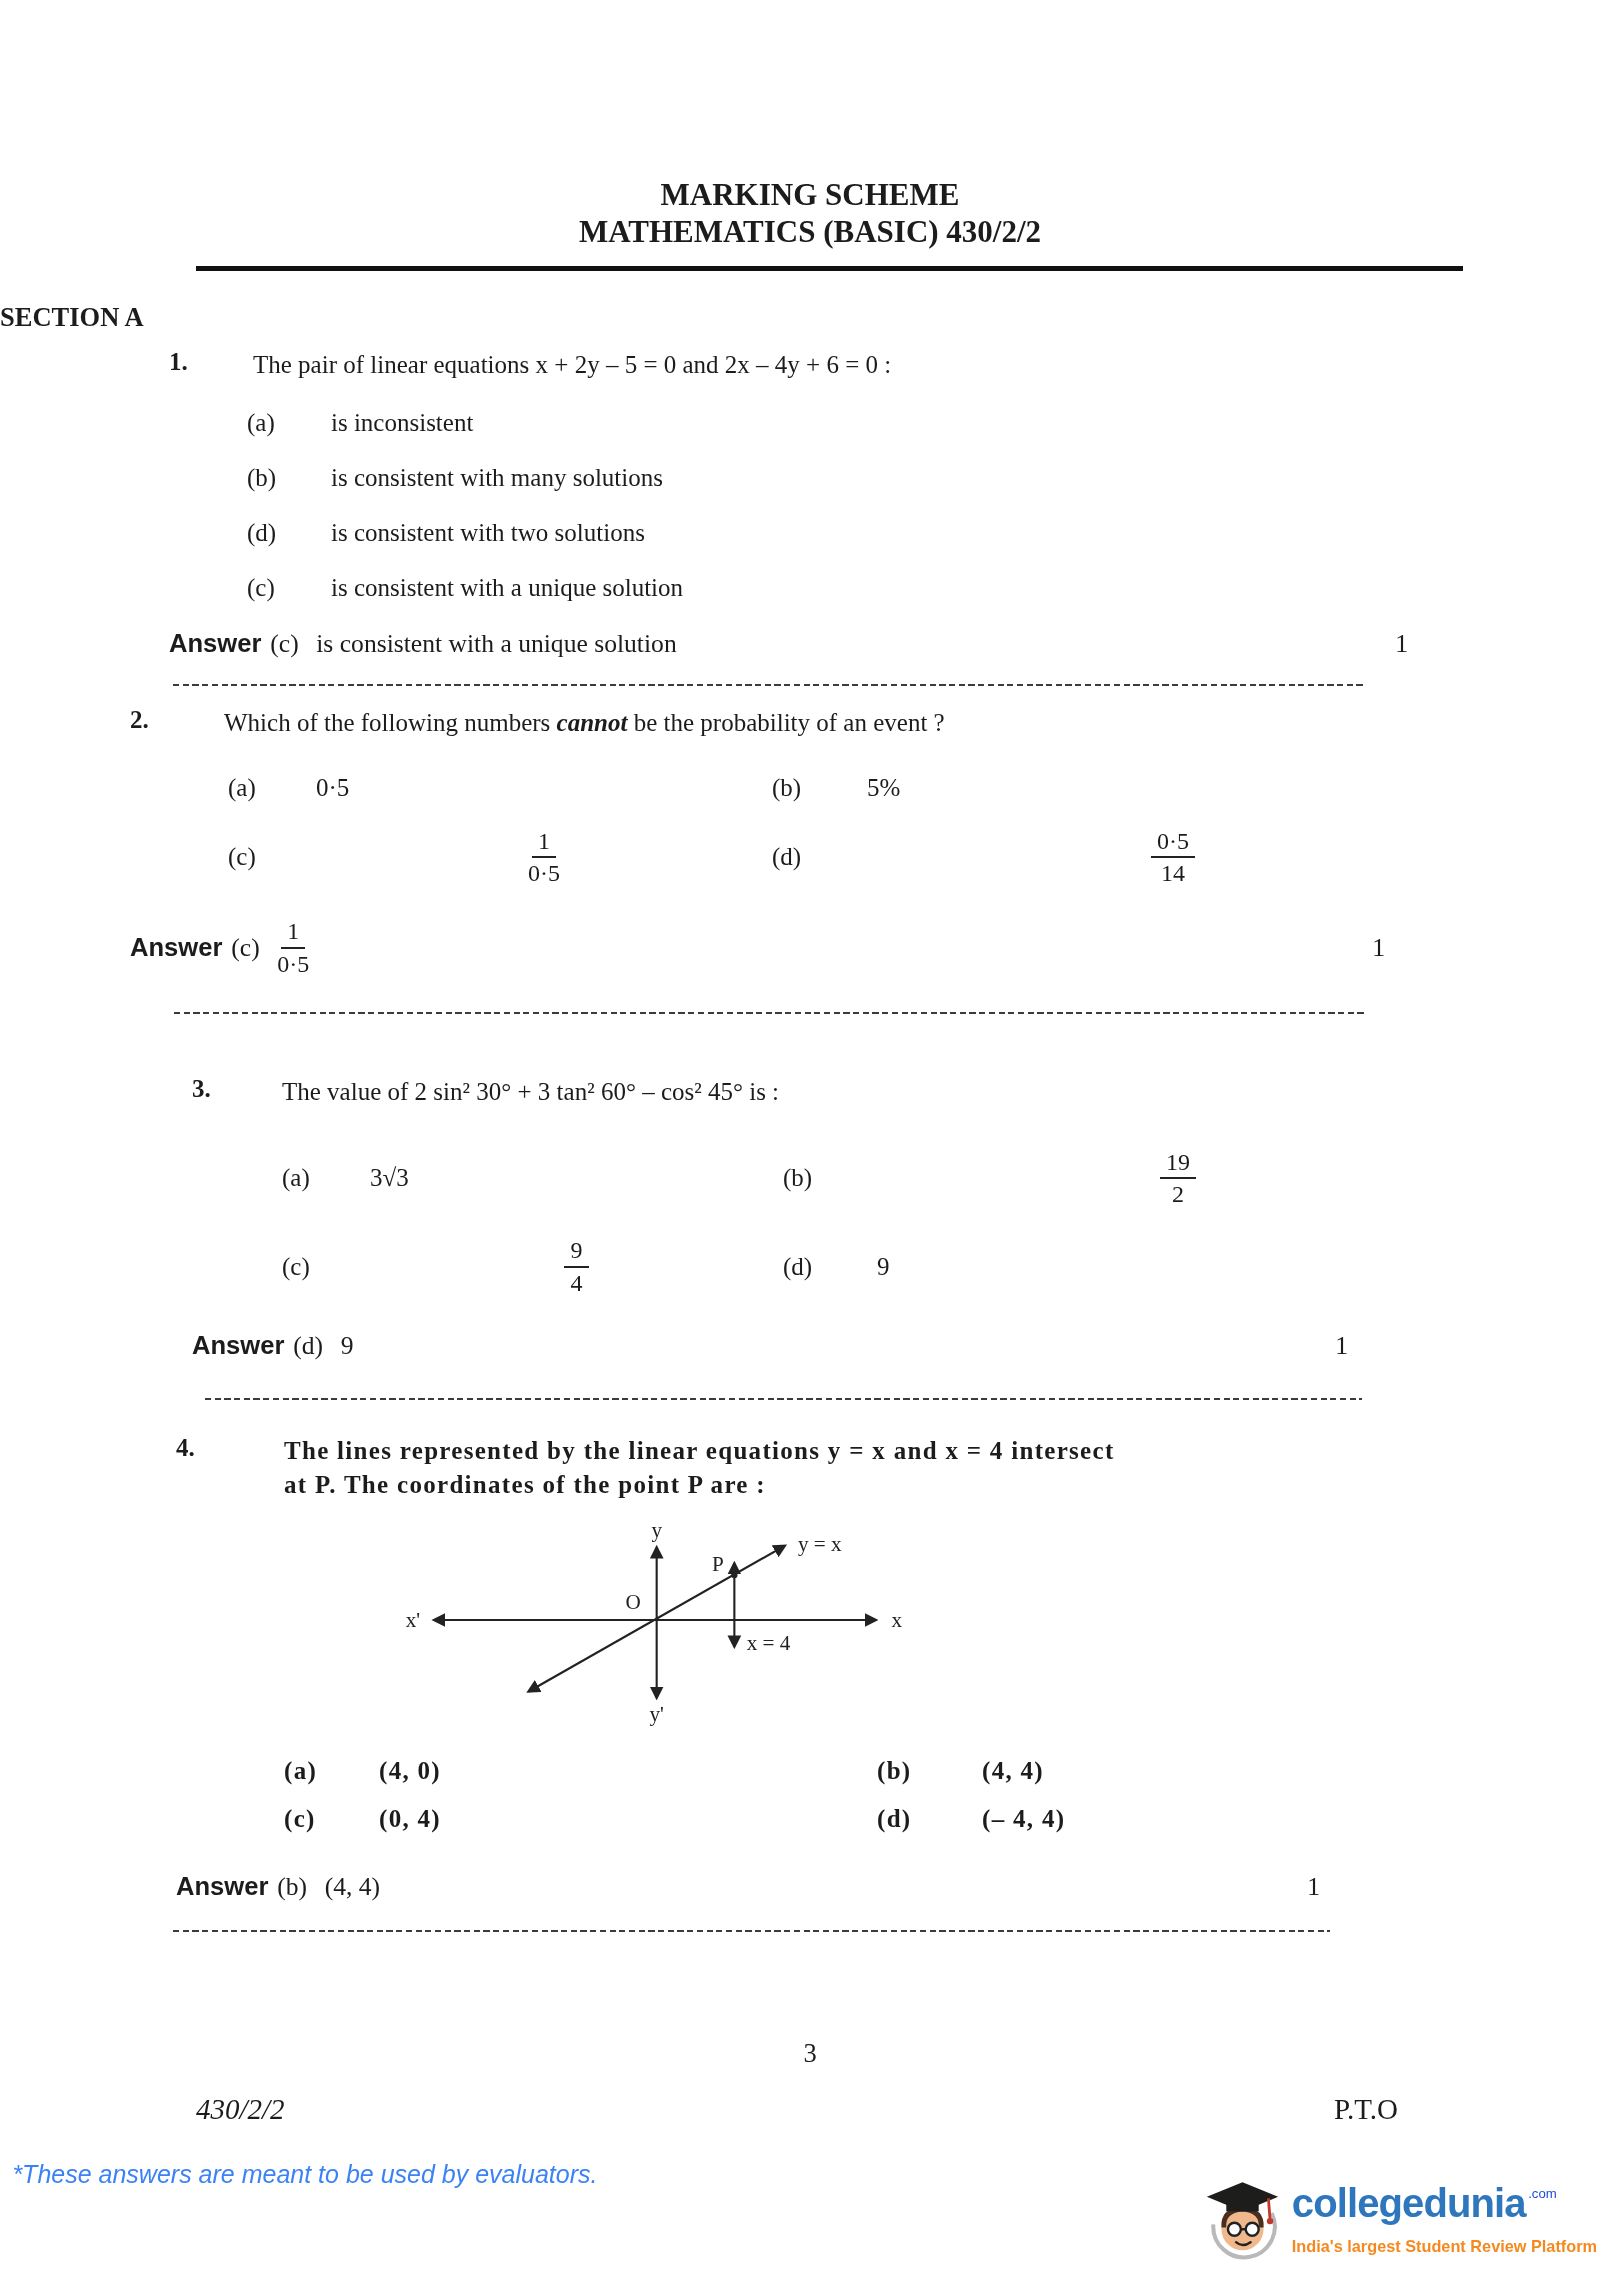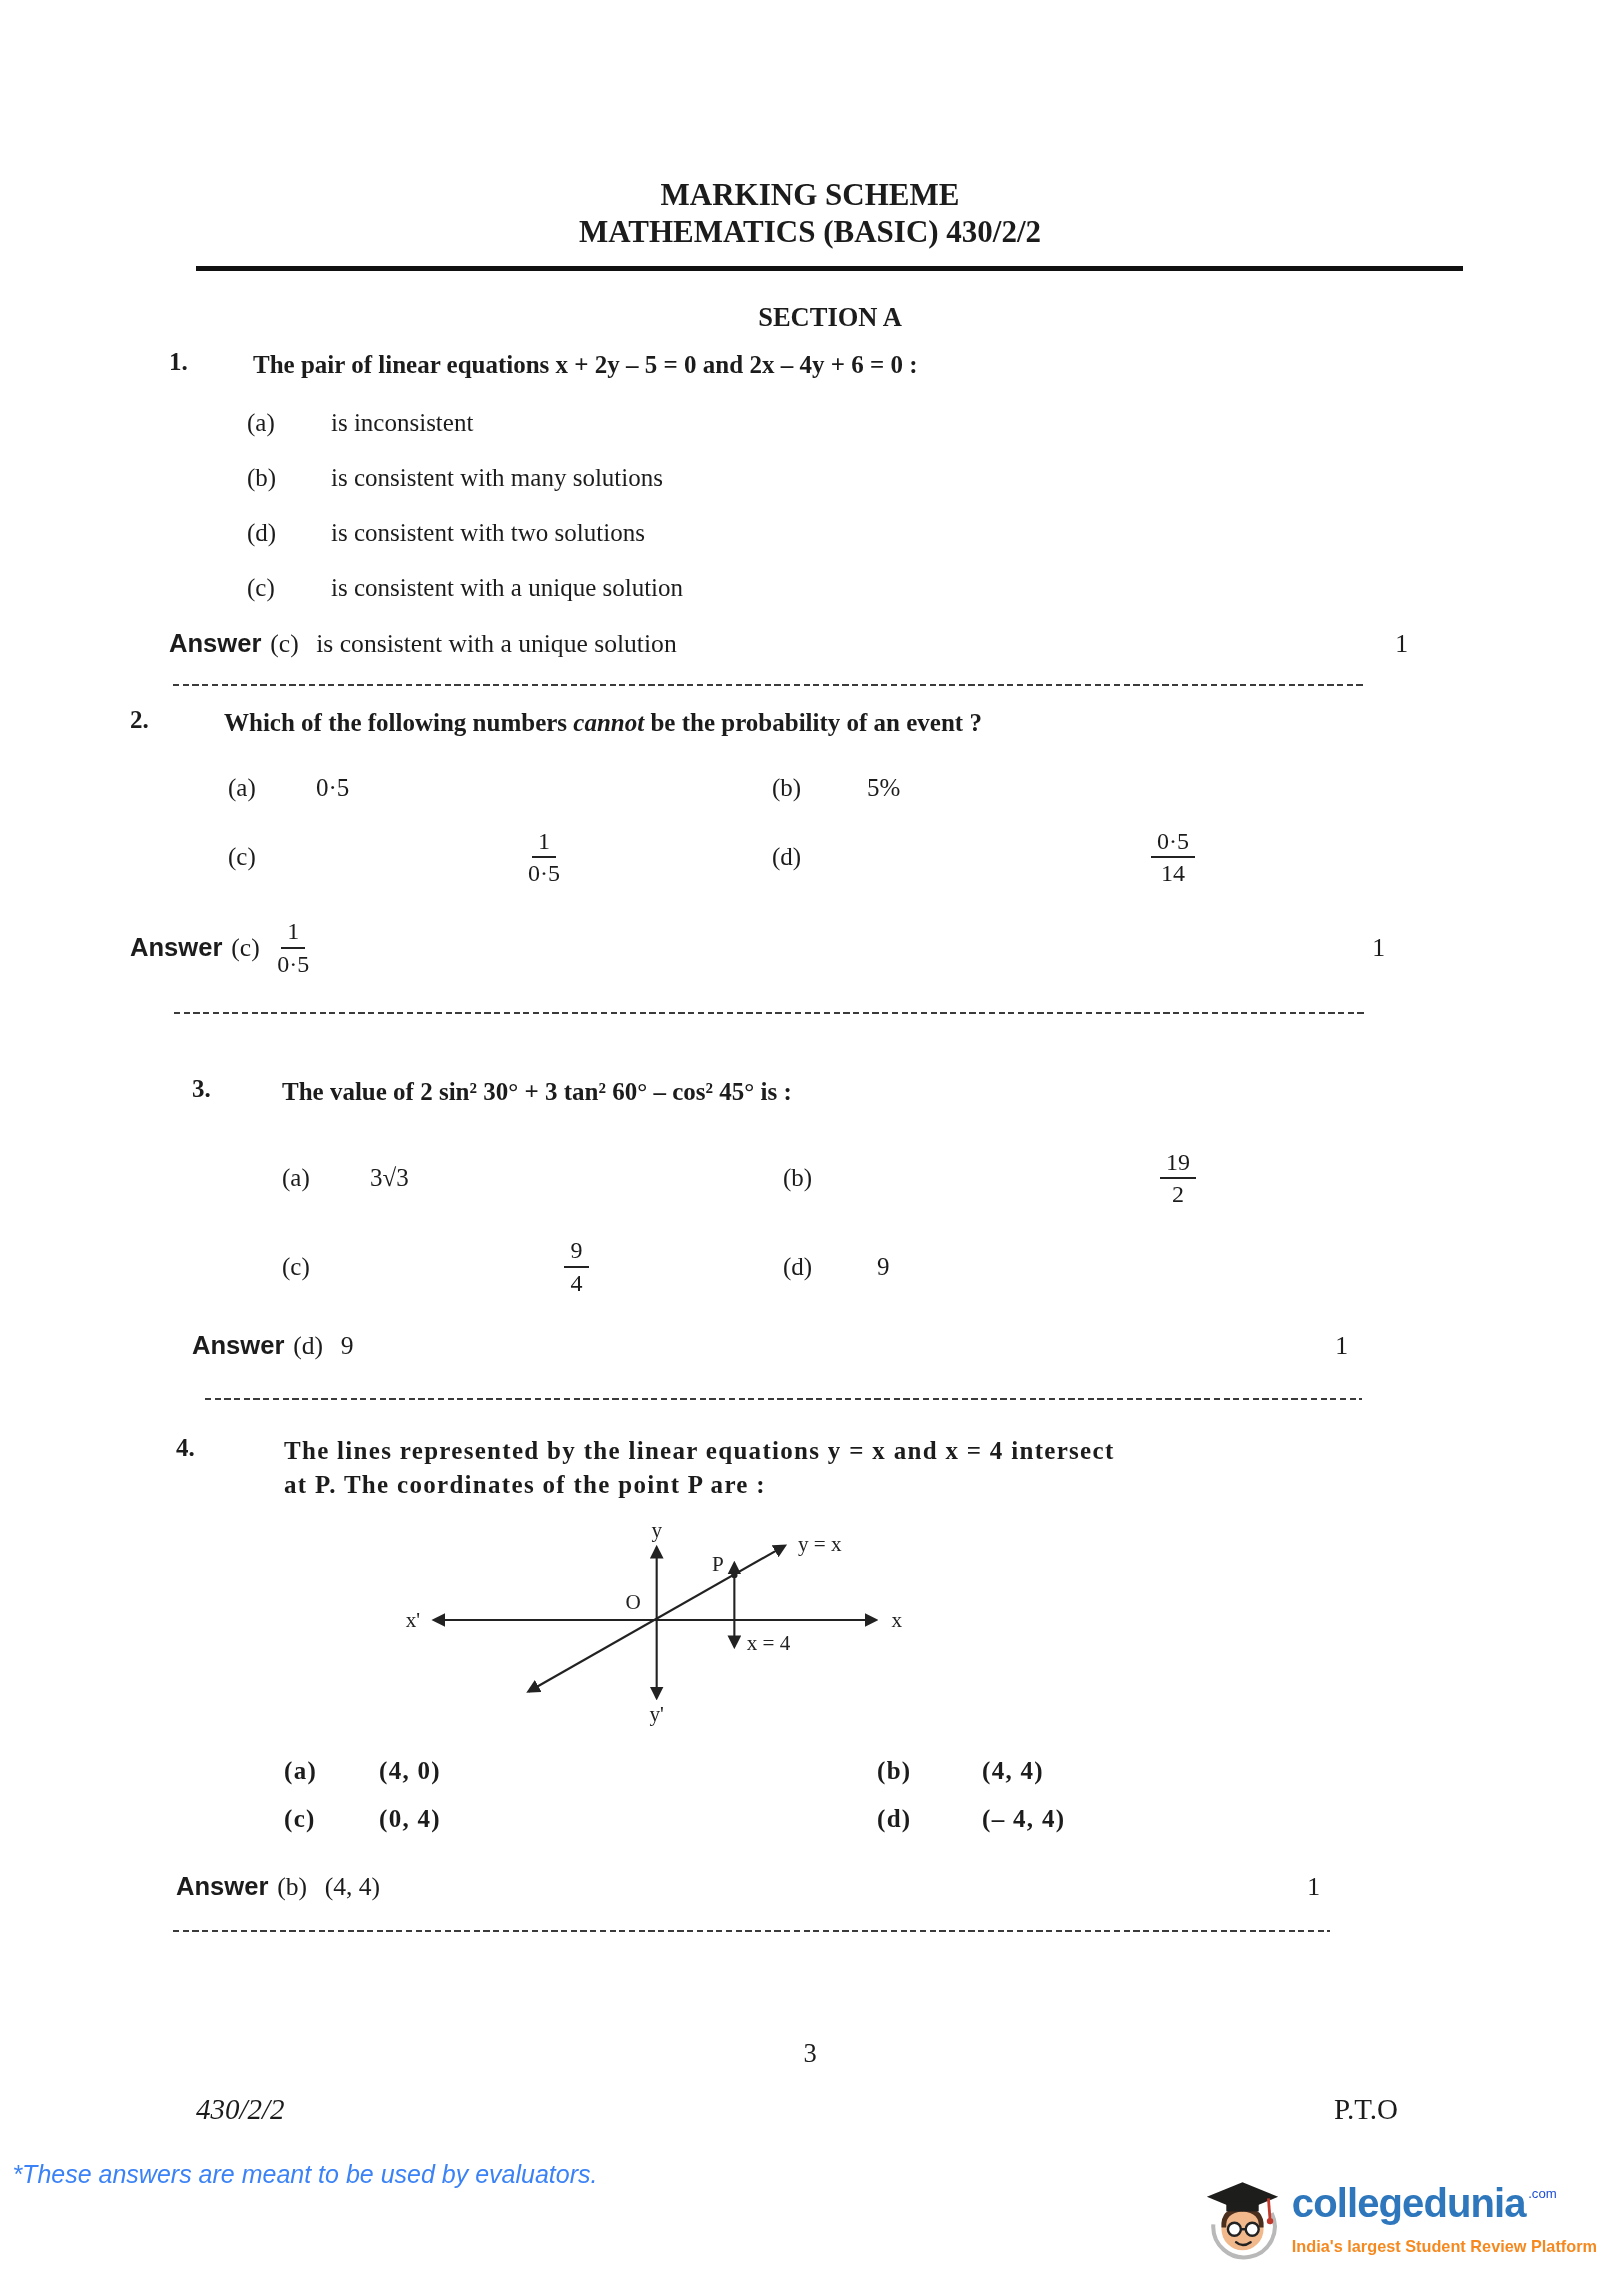--- a/index.html
+++ b/index.html
@@ -7,27 +7,27 @@
   body {
     width:1620px; height:2273px;
     font-family:"Liberation Serif", serif;
     color:#1c1c1c;
   }
   .page { position:relative; width:1620px; height:2273px; overflow:hidden; background:#fff; }
 
   
   .doc-header { position:absolute; top:176px; left:0; width:100%; text-align:center; font-weight:bold; font-size:31px; line-height:37px; }
   .head-rule { position:absolute; top:266px; left:196px; width:1267px; height:5.3px; background:#111; }
-  .section-title { position:absolute; top:302px; left:0; width:100%; text-align:center; font-weight:bold; font-size:26.5px;padding-left:40px; }
+  .section-title { position:absolute; top:302px; left:0; width:100%; text-align:left; font-weight:bold; font-size:26.5px; }
 
   
   .q { position:absolute; left:0; width:1620px; font-size:25px; }
   .qline { display:flex; }
   .qnum { font-weight:bold; flex:0 0 auto; }
-  .qtext { line-height:34px;font-weight:bold; }
+  .qtext { line-height:34px; }
 
   .q1 { top:348px; padding:0 141px 0 169px; }
   .q1 .qnum { width:84px; }
   .q2 { top:706px; padding:0 141px 0 130px; }
   .q2 .qnum { width:94px; }
   .q3 { top:1075px; padding:0 141px 0 192px; }
   .q3 .qnum { width:90px; }
   .q4 { top:1434px; padding:0 124px 0 176px; }
   .q4 .qnum { width:108px; }
   .q4 .qtext, .q4 .optgrid { font-weight:bold; letter-spacing:1.3px; }

